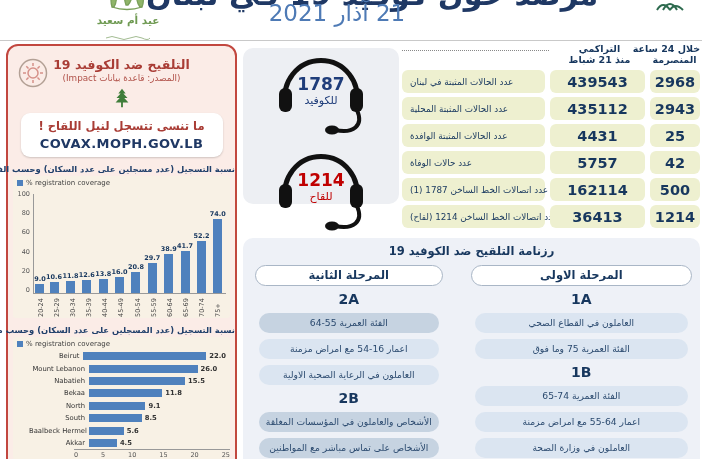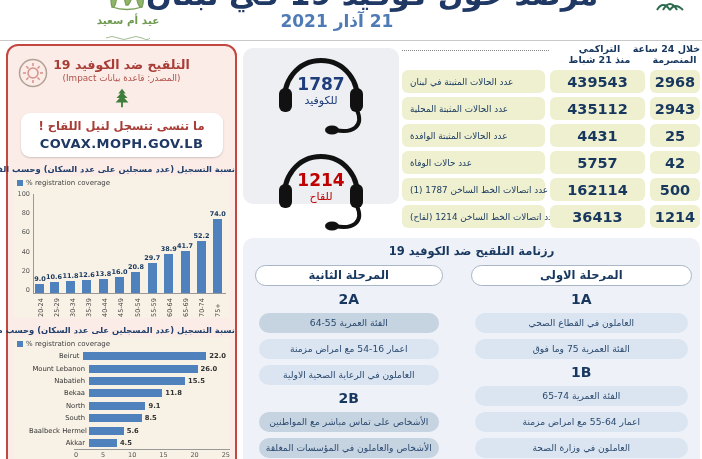--- a/index.html
+++ b/index.html
@@ -4,22 +4,22 @@
 <style>
   * { margin:0; padding:0; box-sizing:border-box; }
   html,body { background:#888; }
   #canvas {
     position:relative; width:702px; height:459px; overflow:hidden;
     background:#ffffff; font-family:"DejaVu Sans", sans-serif; margin:0 auto;
   }
   
   .main-title{ position:absolute; top:-23px; left:53%; transform:translateX(-50%);
     font-size:30px; font-weight:bold; color:#1f3864; white-space:nowrap; direction:rtl;}
-  .date{ position:absolute; top:11px; left:48%; transform:translateX(-50%);
-    color:#4e7ab5; font-weight:bold; font-size:17px; direction:rtl; white-space:nowrap;}
+  .date{ position:absolute; top:0; left:48%; transform:translateX(-50%);
+    color:#4e7ab5; font-weight:normal; font-size:23px; direction:rtl; white-space:nowrap;}
   .hline{ position:absolute; left:0; right:0; top:40px; border-top:1px solid #c9c9c9;}
   .logo-left{ position:absolute; left:92px; top:-9px; width:72px; text-align:center;}
   .logo-left .lltext{ color:#6f9a52; font-size:10.5px; font-weight:bold; direction:rtl; margin-top:-3px;}
   .logo-right{ position:absolute; right:16px; top:-4px;}
   
   .vpanel{ position:absolute; left:6px; top:44px; width:231px; height:430px;
     background:#fbece7; border:2px solid #c2473f; border-radius:12px; direction:rtl;}
   .stamp{ position:absolute; left:10px; top:12px;}
   .vp-title{ text-align:center; color:#a93c35; font-weight:bold; font-size:12.5px; margin-top:11px;}
   .vp-src{ text-align:center; color:#b05048; font-size:8.8px; margin-top:1px;}
@@ -354,22 +354,22 @@
   <div class="sched">
     <div class="s-title">رزنامة التلقيح ضد الكوفيد 19</div>
     <div class="cols">
       <div class="scol2">
           <div class="phase-pill">المرحلة الثانية</div>
           <div class="code">2A</div>
           <div class="item dark">الفئة العمرية 55-64</div>
           <div class="item light">اعمار 16-54 مع امراض مزمنة</div>
           <div class="item light">العاملون في الرعاية الصحية الاولية</div>
           <div class="code">2B</div>
+          <div class="item dark">الأشخاص والعاملون في المؤسسات المغلقة</div>
           <div class="item dark">الأشخاص على تماس مباشر مع المواطنين</div>
-          <div class="item dark">الأشخاص والعاملون في المؤسسات المغلقة</div>
         </div>
       <div class="scol1">
           <div class="phase-pill">المرحلة الاولى</div>
           <div class="code">1A</div>
           <div class="item light">العاملون في القطاع الصحي</div>
           <div class="item light">الفئة العمرية 75 وما فوق</div>
           <div class="code">1B</div>
           <div class="item light">الفئة العمرية 74-65</div>
           <div class="item light">اعمار 64-55 مع امراض مزمنة</div>
           <div class="item light">العاملون في وزارة الصحة</div>

